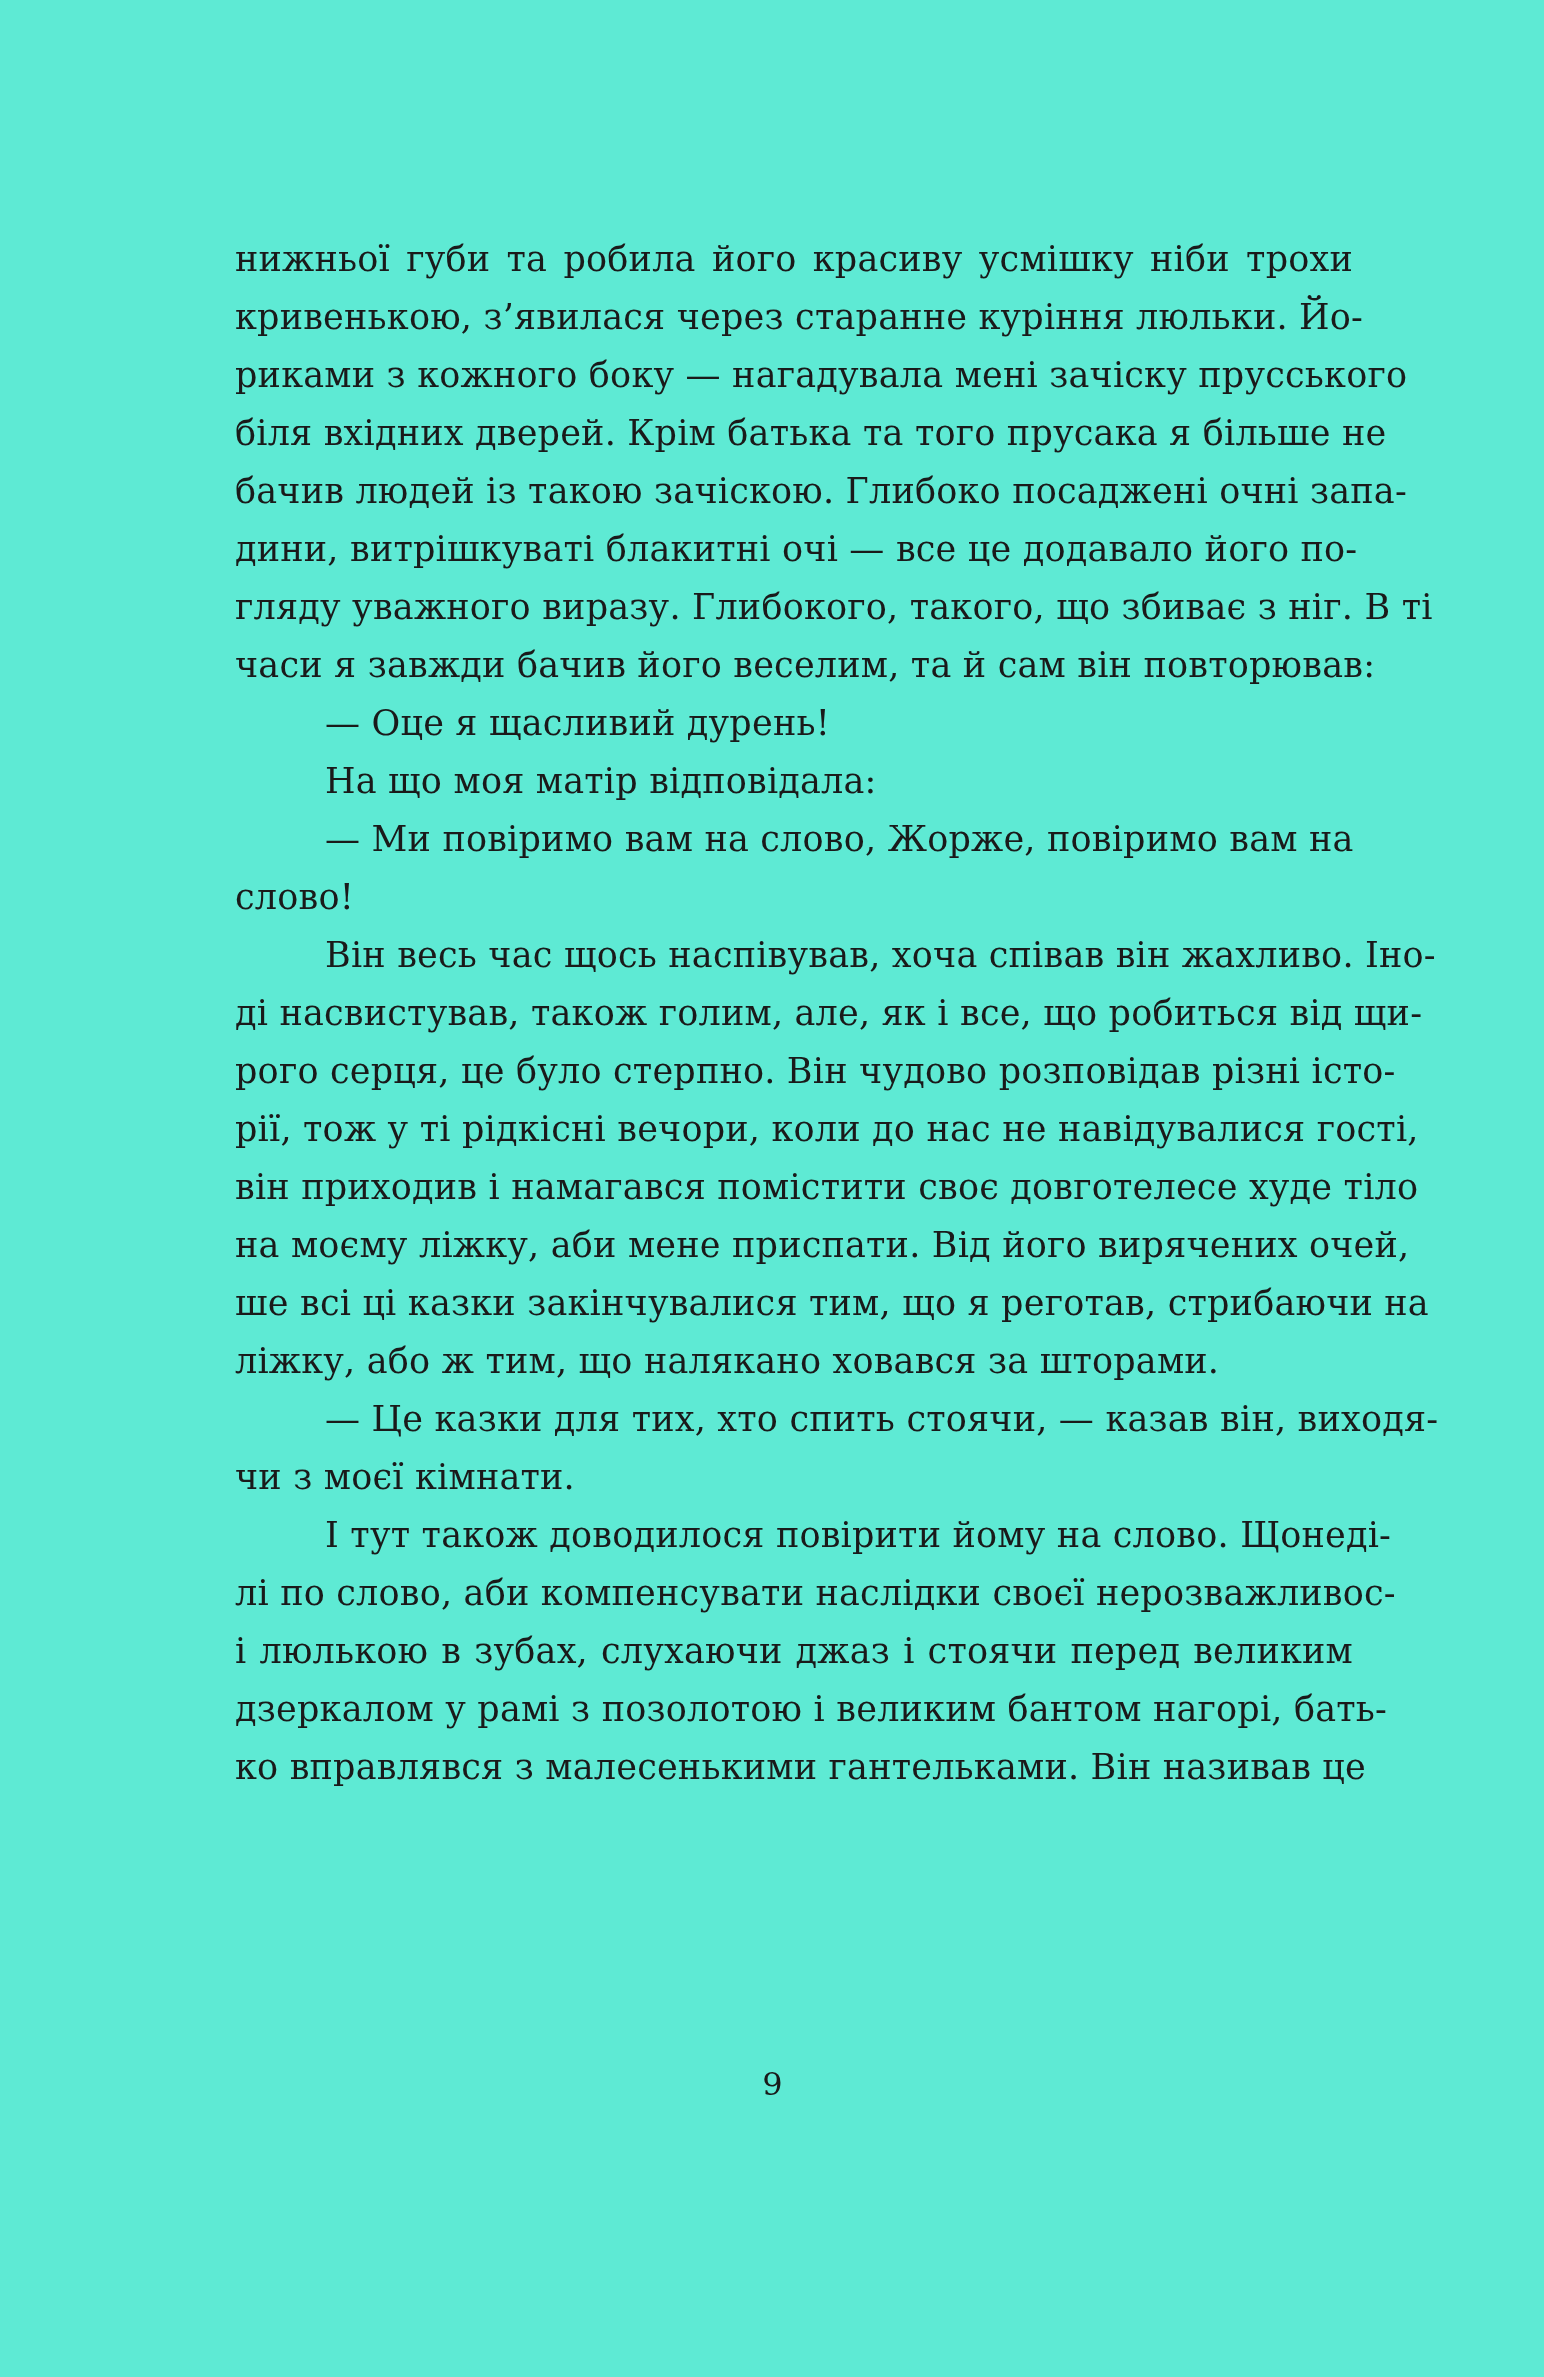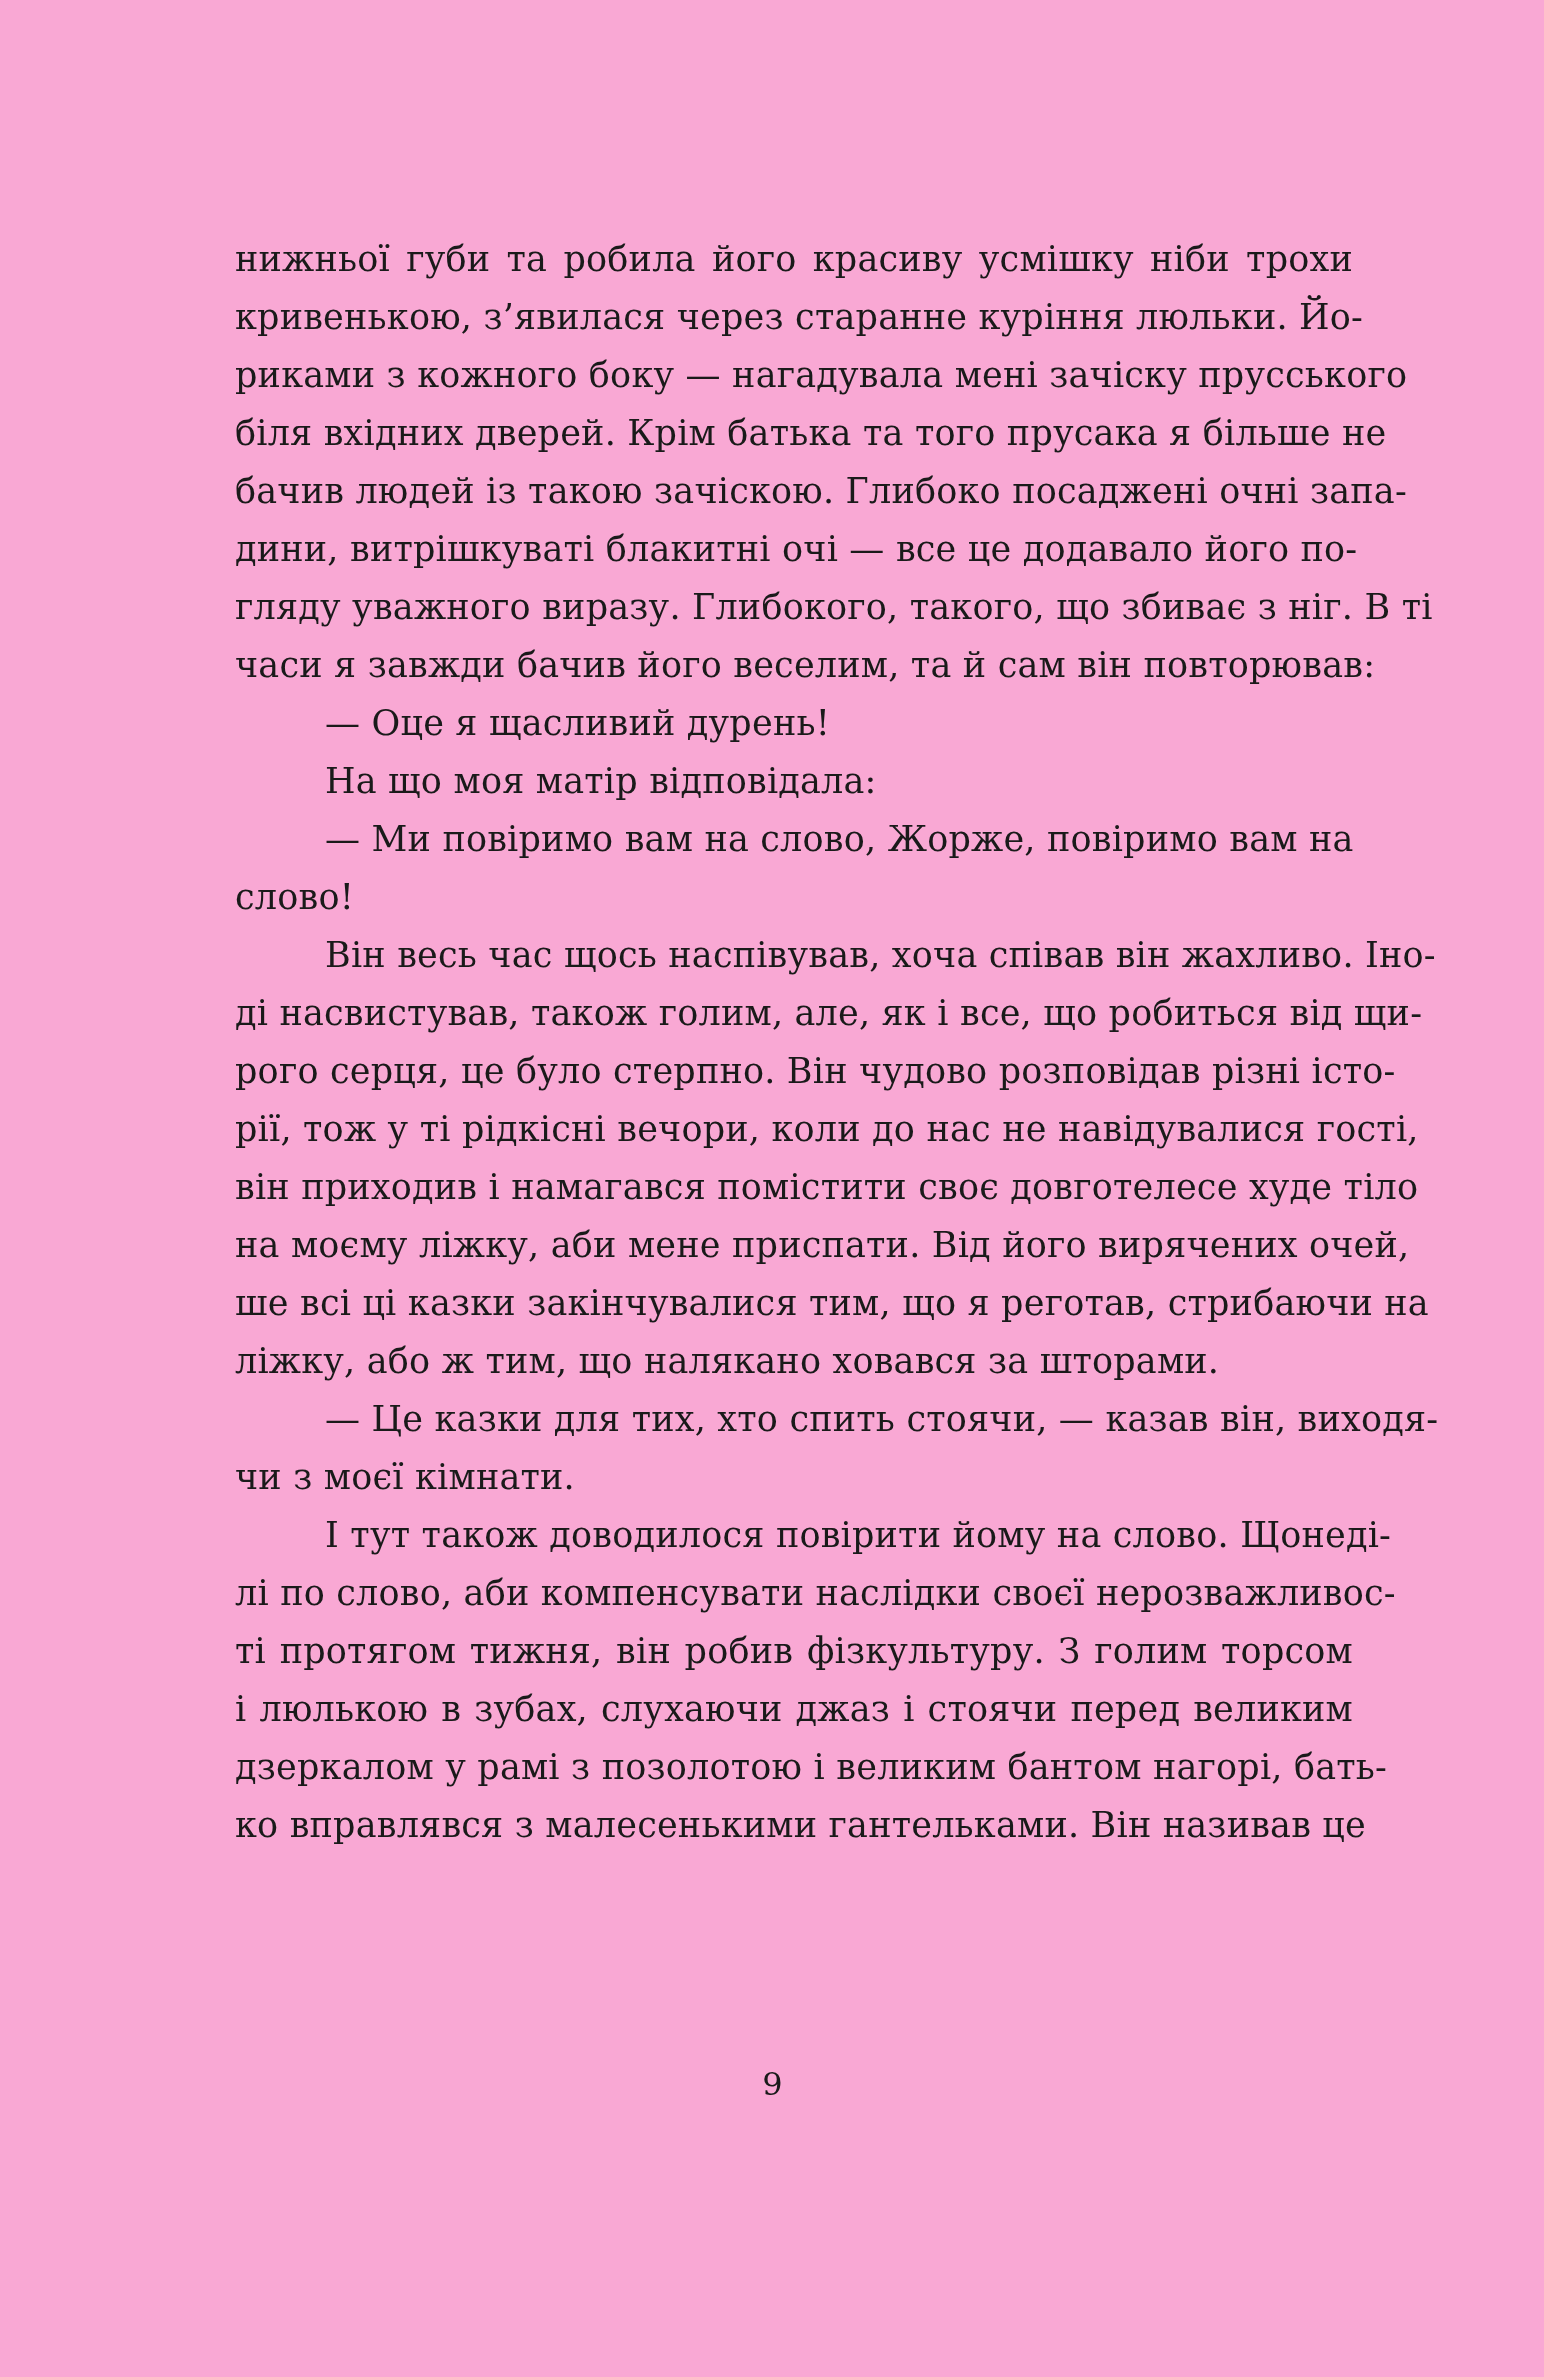--- a/index.html
+++ b/index.html
@@ -13,21 +13,21 @@
       position: relative;
       overflow: hidden;
       font-family: "DejaVu Serif", "Liberation Serif", serif;
       color: #1a1a1a;
     }
     .page {
       position: absolute;
       left: 0; top: 0;
       width: 1545px;
       height: 2377px;
-      background: #f9a8d4;
+      background: #5eead4;
     }
     .text-block {
       position: absolute;
       left: 235px;
       top: 230px;
       width: 1118px;
     }
     .line {
       display: block;
       height: 58px;
@@ -77,21 +77,20 @@
     <span class="line">рого серця, це було стерпно. Він чудово розповідав різні істо-</span>
     <span class="line">рії, тож у ті рідкісні вечори, коли до нас не навідувалися гості,</span>
     <span class="line">він приходив і намагався помістити своє довготелесе худе тіло</span>
     <span class="line">на моєму ліжку, аби мене приспати. Від його вирячених очей,</span>
     <span class="line">ше всі ці казки закінчувалися тим, що я реготав, стрибаючи на</span>
     <span class="line last">ліжку, або ж тим, що налякано ховався за шторами.</span>
     <span class="line indent">— Це казки для тих, хто спить стоячи, — казав він, виходя-</span>
     <span class="line last">чи з моєї кімнати.</span>
     <span class="line indent">І тут також доводилося повірити йому на слово. Щонеді-</span>
     <span class="line">лі по слово, аби компенсувати наслідки своєї нерозважливос-</span>
-    <span class="line">ті протягом тижня, він робив фізкультуру. З голим торсом</span>
     <span class="line">і люлькою в зубах, слухаючи джаз і стоячи перед великим</span>
     <span class="line">дзеркалом у рамі з позолотою і великим бантом нагорі, бать-</span>
     <span class="line">ко вправлявся з малесенькими гантельками. Він називав це</span>
   </div>
 
   <div class="page-number">9</div>
 </div>
 
 
 </body></html>

